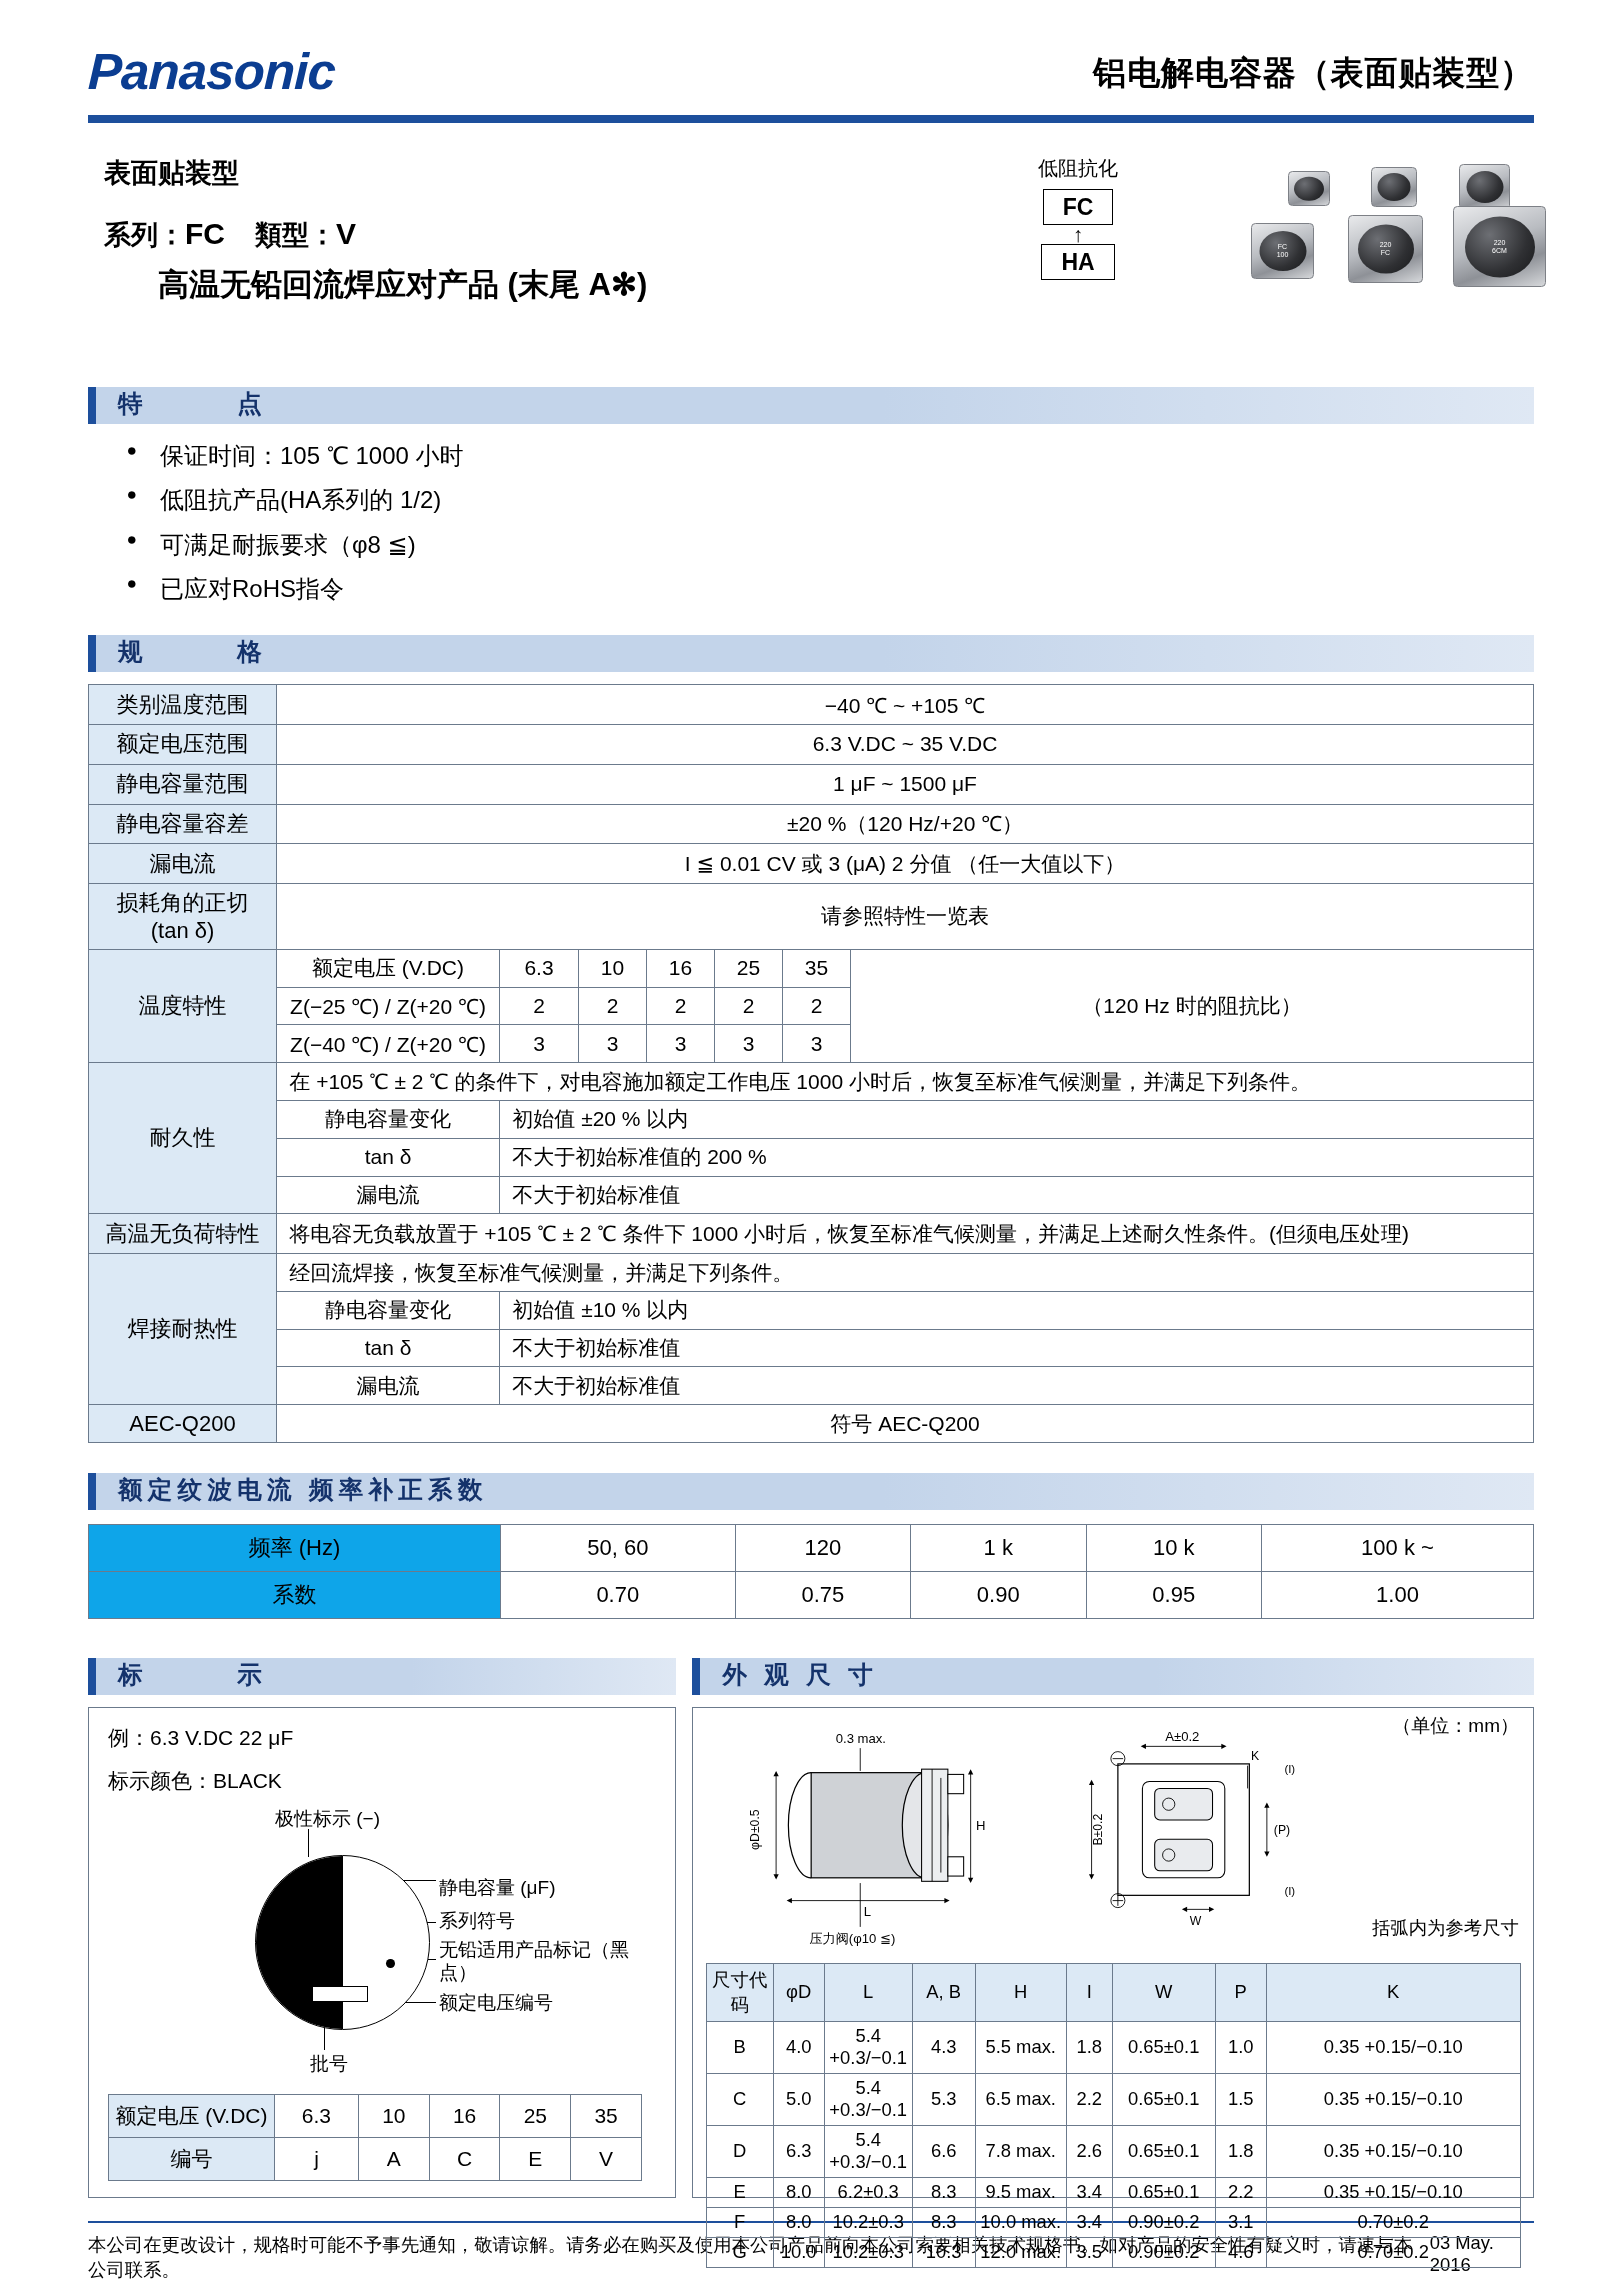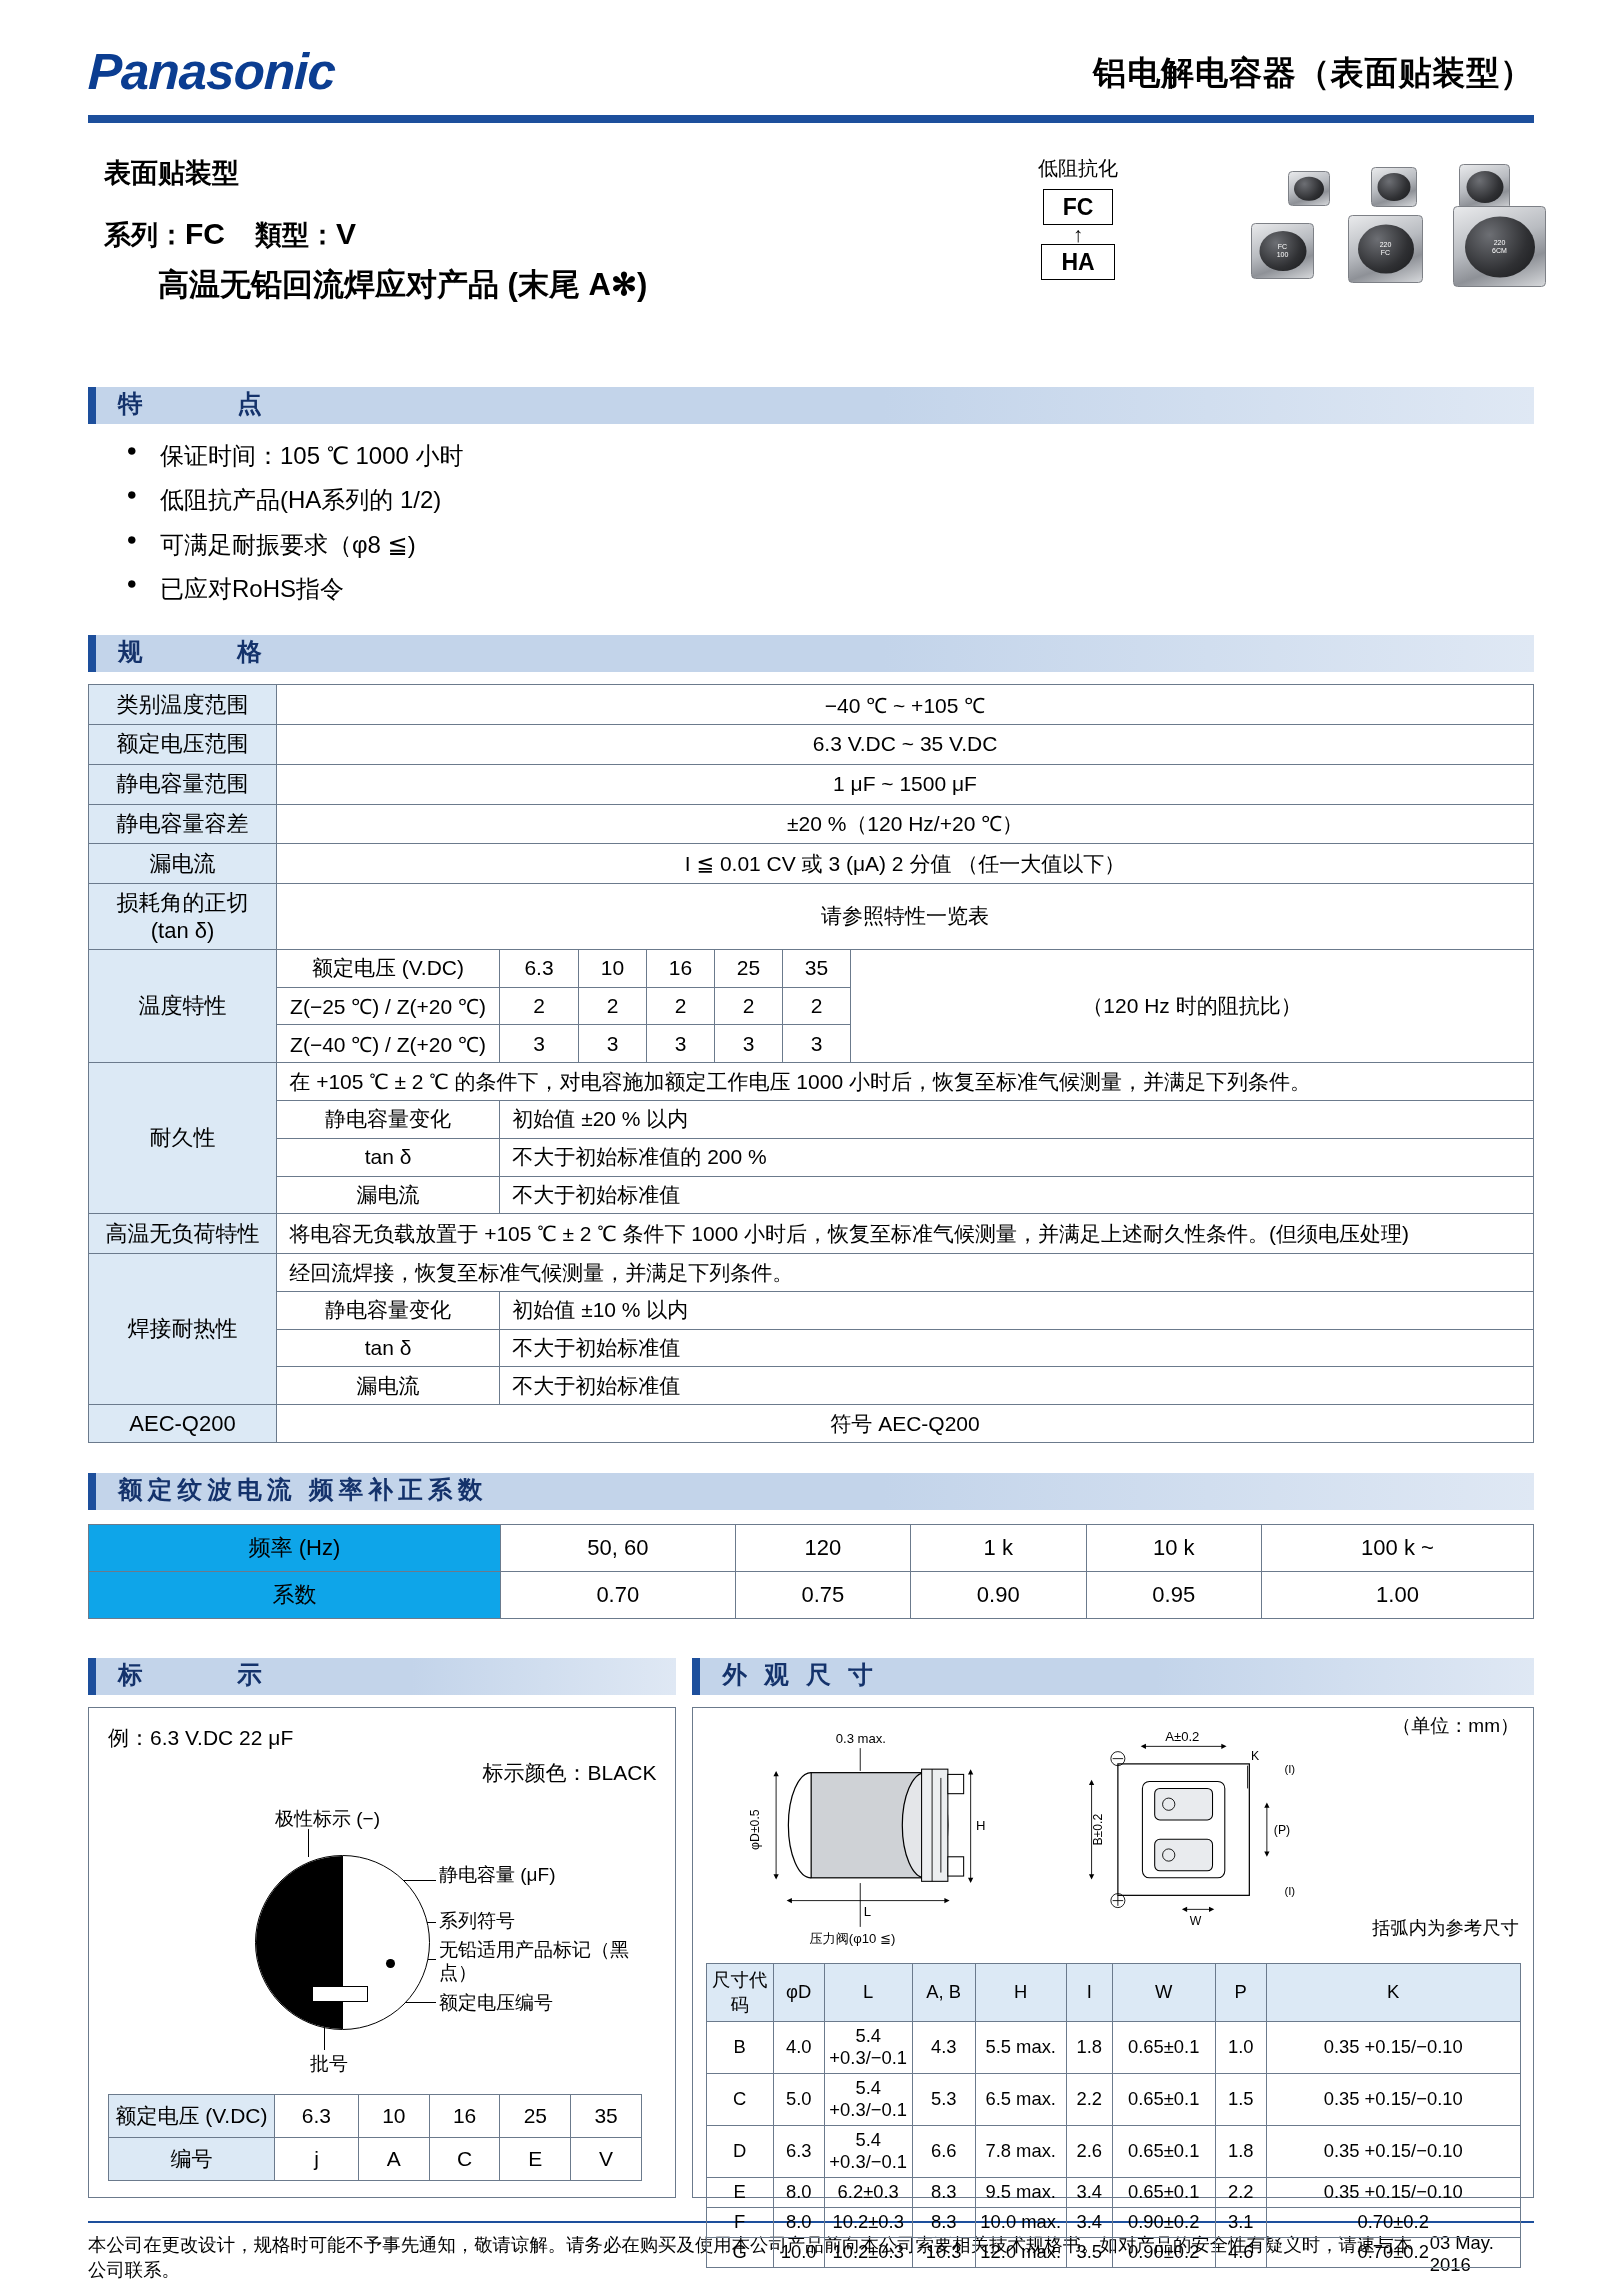--- a/index.html
+++ b/index.html
@@ -423,26 +423,26 @@
 
   <div class="two-col">
 
     <div class="col-l">
       <div class="sec-bar">
         <div class="accent"></div>
         <div class="txt">标　　　示</div>
       </div>
       <div class="marking-box">
         <div>例：6.3 V.DC 22 μF</div>
-        <div style="margin-top:7px;text-align:right;">标示颜色：BLACK</div>
+        <div style="margin-top:15px;">标示颜色：BLACK</div>
 
         <div class="lead" style="left:186px; top:98px;">极性标示 (−)</div>
         <div class="lead-line v" style="left:219px; top:121px; height:28px;"></div>
 
-        <div class="lead" style="left:350px; top:154px;">静电容量 (μF)</div>
+        <div class="lead" style="left:350px; top:167px;">静电容量 (μF)</div>
         <div class="lead-line" style="left:279px; top:172px; width:68px;"></div>
 
         <div class="lead" style="left:350px; top:200px;">系列符号</div>
         <div class="lead-line" style="left:289px; top:214px; width:58px;"></div>
 
         <div class="lead" style="left:350px; top:230px; width:219px; line-height:23px;">无铅适用产品标记（黑点）</div>
         <div class="lead-line" style="left:308px; top:251px; width:39px;"></div>
 
         <div class="lead" style="left:350px; top:282px;">额定电压编号</div>
         <div class="lead-line" style="left:263px; top:294px; width:84px;"></div>

